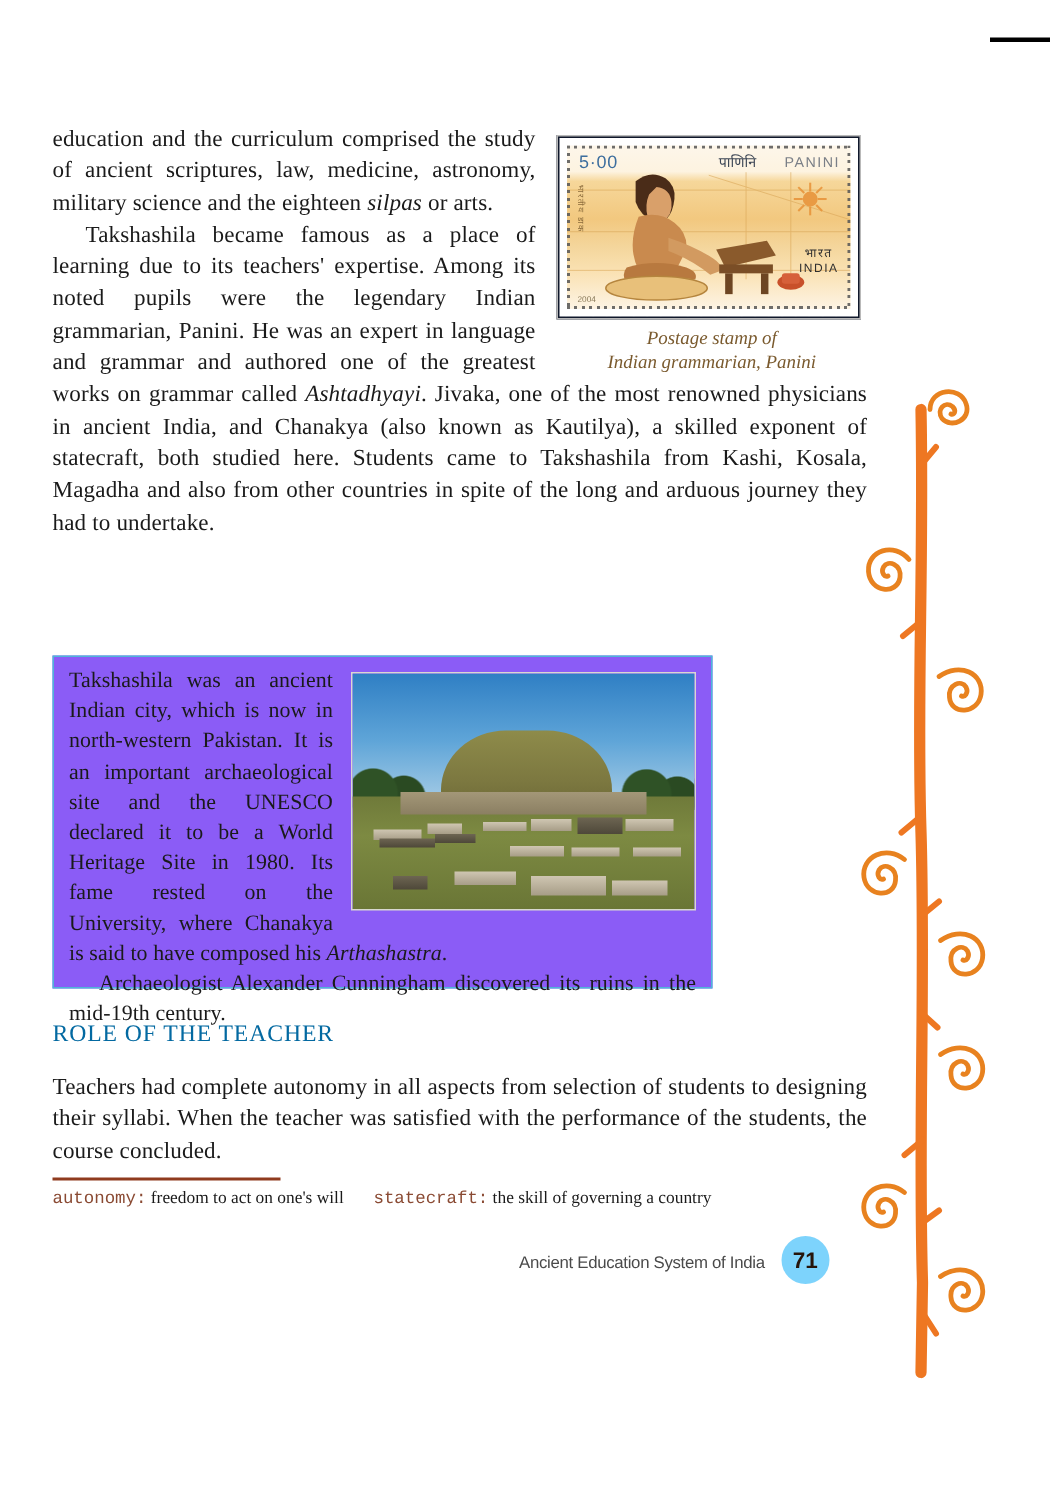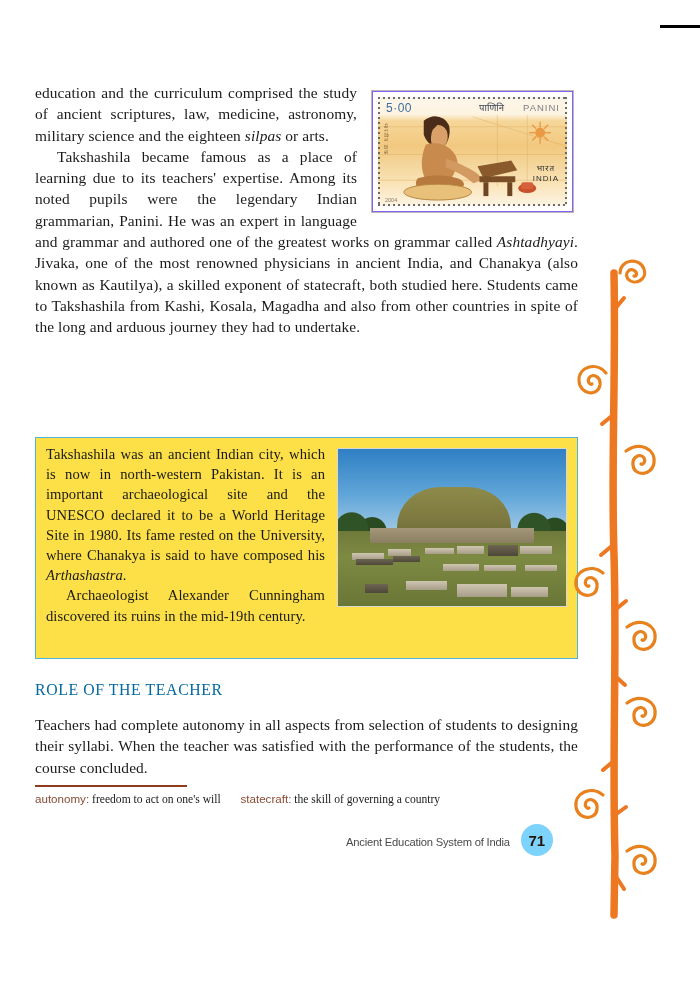--- a/index.html
+++ b/index.html
@@ -53,21 +53,21 @@
     float: right;
     width: 207px;
     margin: 8px 0 2px 14px;
     shape-outside: margin-box;
   }
 
   .stamp-frame {
     width: 203px;
     height: 123px;
     border: 1px solid #b9b9b9;
-    background: #8b5cf6;
+    background: #0f172a;
     padding: 1px;
     box-sizing: border-box;
     position: relative;
   }
   
   .stamp {
     position: relative;
     width: 100%;
     height: 100%;
     background:
@@ -145,25 +145,25 @@
     font-size: 12.6px;
     line-height: 16px;
     color: #7a5a2e;
   }
 
   
   .fact-box {
     position: absolute;
     left: 35px;
     top: 437px;
-    width: 543px;
+    width: 440px;
     height: 222px;
     border: 1.6px solid #4fb6d8;
     box-sizing: border-box;
-    background: #fde047;
+    background: #8b5cf6;
   }
   .fact-box-inner {
     padding: 6px 10px 0 10px;
   }
   .fact-photo {
     float: right;
     width: 228px;
     height: 157px;
     margin: 4px 0 3px 12px;
     position: relative;
@@ -246,21 +246,21 @@
     position: absolute;
     left: 35px;
     top: 791px;
     width: 543px;
     font-size: 11.6px;
     line-height: 15px;
     color: #1a1a1a;
   }
   .gloss-term {
     color: #8a4a33;
-    font-family: Liberation Sans, sans-serif;
+    font-family: Liberation Mono, monospace;
   }
   .gloss-gap { display: inline-block; width: 14px; }
 
   
   .footer {
     position: absolute;
     left: 346px;
     top: 828px;
     display: flex;
     align-items: center;
@@ -367,20 +367,24 @@
               <span class="dev">पाणिनि</span><span>PANINI</span>
             </div>
             <div class="stamp-country">
               <div>भारत</div>
               <div>INDIA</div>
             </div>
             <div class="stamp-year">2004</div>
             <div class="stamp-side">भारतीय डाक</div>
           </div>
         </div>
+      </div>
+      <div class="stamp-caption">
+        <div>Postage stamp of</div>
+        <div>Indian grammarian, Panini</div>
       </div>
     </div>
 
     <p class="body-text"><span>education and the curriculum comprised the study of ancient scriptures, law, medicine, astronomy, military science and the eighteen </span><span class="ital">silpas</span><span> or arts.</span></p>
 
     <p class="body-text indent"><span>Takshashila became famous as a place of learning due to its teachers' expertise. Among its noted pupils were the legendary Indian grammarian, Panini. He was an expert in language and grammar and authored one of the greatest works on grammar called </span><span class="ital">Ashtadhyayi</span><span>. Jivaka, one of the most renowned physicians in ancient India, and Chanakya (also known as Kautilya), a skilled exponent of statecraft, both studied here. Students came to Takshashila from Kashi, Kosala, Magadha and also from other countries in spite of the long and arduous journey they had to undertake.</span></p>
   </div>
 
   <div class="fact-box">
     <div class="fact-box-inner">

